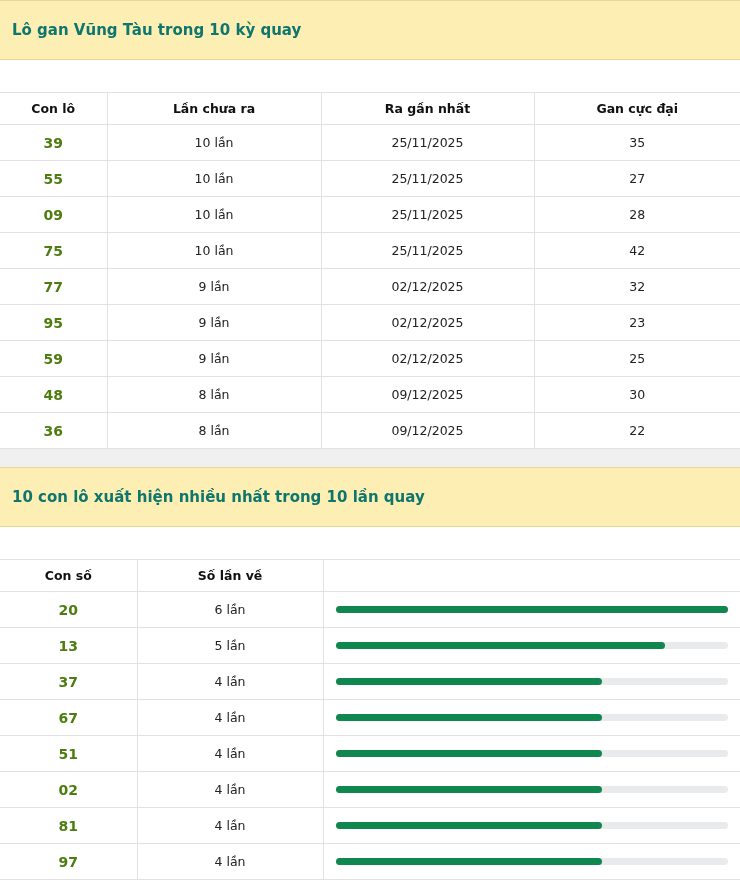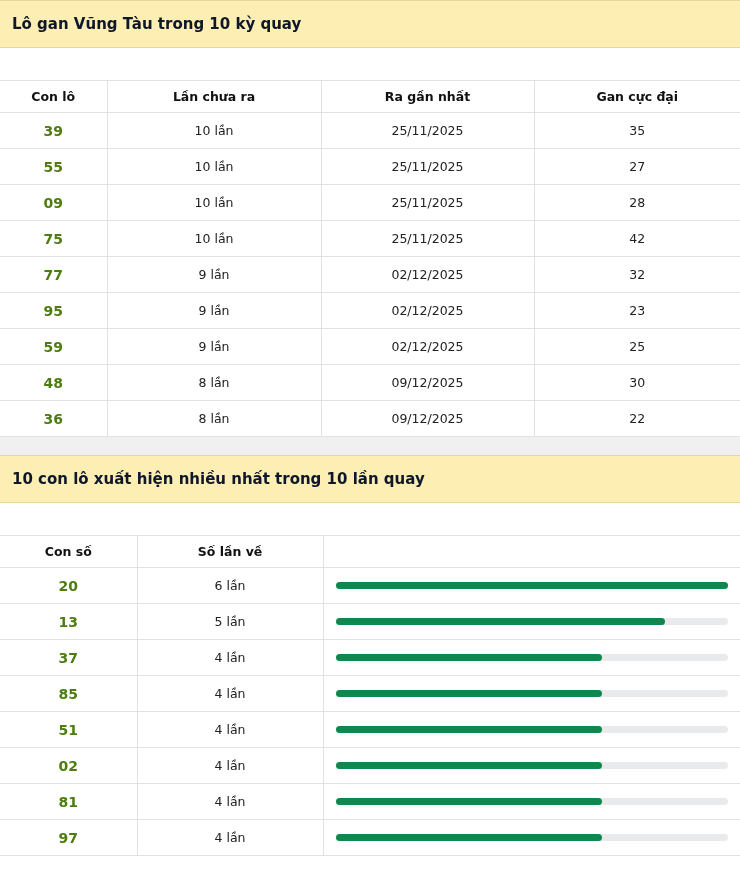--- a/index.html
+++ b/index.html
@@ -11,22 +11,22 @@
   }
   .page { width: 740px; }
 
   
   .section-header {
     background: #fdeeb4;
     border-top: 1px solid #e7d89a;
     border-bottom: 1px solid #e7d89a;
     font-size: 15px;
     font-weight: bold;
-    color: #0f172a;
-    padding: 13px 12px;
+    color: #0f766e;
+    padding: 19px 12px;
     line-height: 20px;
   }
 
   
   table.data {
     width: 740px;
     border-collapse: collapse;
     table-layout: fixed;
     margin-top: 32px;
   }
@@ -204,21 +204,21 @@
       <tr>
         <td class="num">37</td>
         <td>4 lần</td>
         <td class="barcell">
           <div class="bar-track" style="background: rgb(233, 234, 236);">
             <div class="bar-fill" style="width: 68%; background: rgb(16, 135, 78);"></div>
           </div>
         </td>
       </tr>
       <tr>
-        <td class="num">85</td>
+        <td class="num">67</td>
         <td>4 lần</td>
         <td class="barcell">
           <div class="bar-track" style="background: rgb(233, 234, 236);">
             <div class="bar-fill" style="width: 68%; background: rgb(16, 135, 78);"></div>
           </div>
         </td>
       </tr>
       <tr>
         <td class="num">51</td>
         <td>4 lần</td>

